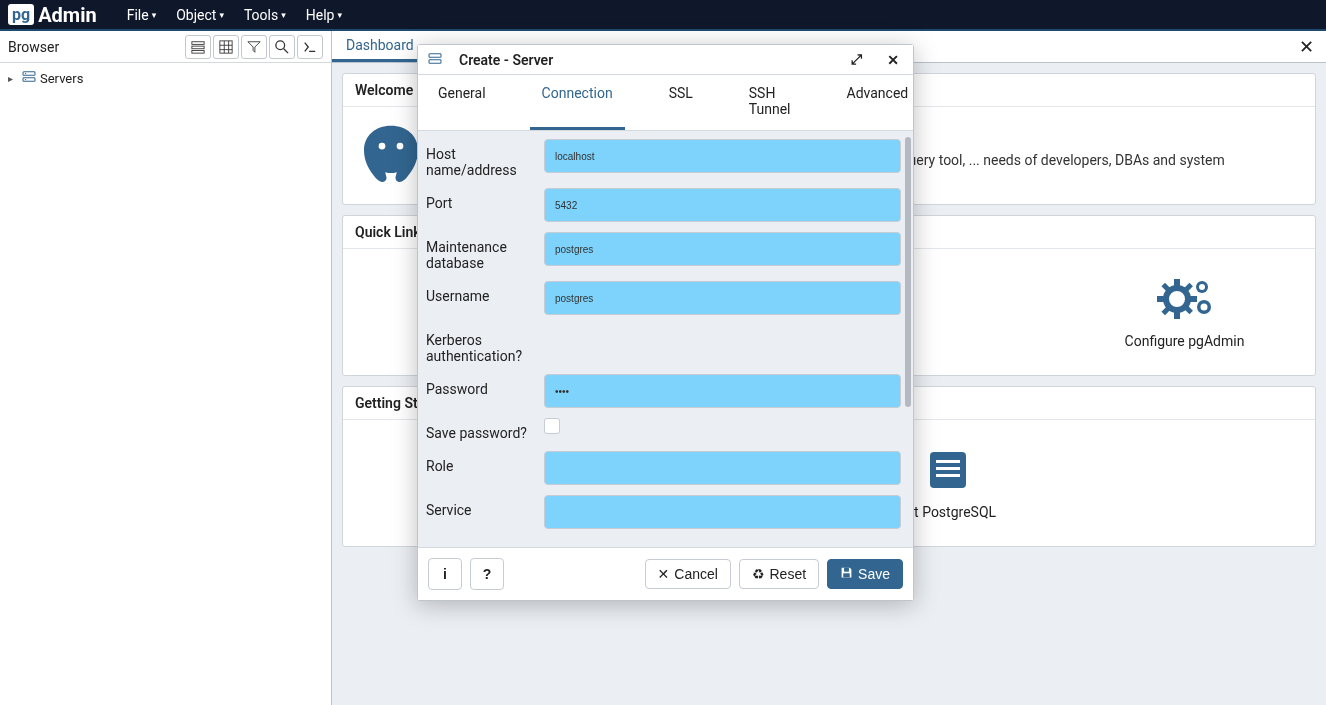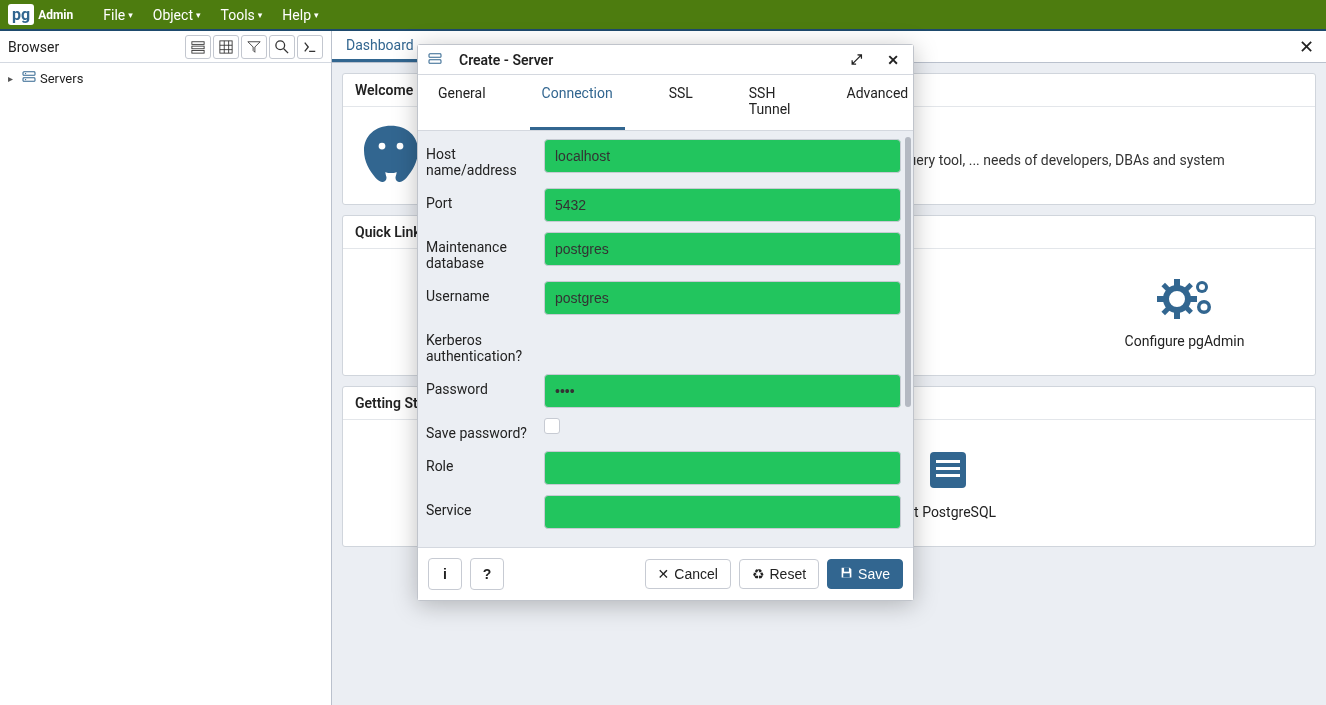--- a/index.html
+++ b/index.html
@@ -1,22 +1,22 @@
 <!DOCTYPE html>
 <html><head>
 <meta charset="utf-8">
 <style>
 * { box-sizing: border-box; margin: 0; padding: 0; }
 body { font-family: -apple-system, BlinkMacSystemFont, "Segoe UI", Roboto, Helvetica, Arial, sans-serif; font-size: 14px; color: #222; background: #fff; width: 1326px; height: 705px; overflow: hidden; position: relative; }
 
 
-.topbar { background: #4d7c0f; color: #fff; height: 31px; display: flex; align-items: center; padding: 0 8px; border-bottom: 2px solid #1e4a6d; }
+.topbar { background: #0f172a; color: #fff; height: 31px; display: flex; align-items: center; padding: 0 8px; border-bottom: 2px solid #1e4a6d; }
 .logo-box { background: #fff; border-radius: 3px; padding: 1px 4px; display: inline-flex; align-items: center; margin-right: 4px; }
 .logo-pg { color: #326690; font-weight: 700; font-size: 16px; }
-.logo-admin { color: #fff; font-weight: 700; font-size: 12px; margin-right: 20px; }
+.logo-admin { color: #fff; font-weight: 700; font-size: 20px; margin-right: 20px; }
 .menu-item { color: #fff; padding: 0 10px; cursor: pointer; font-size: 14px; display: inline-flex; align-items: center; gap: 3px; }
 .menu-item .caret { font-size: 9px; }
 
 
 .main { display: flex; height: calc(705px - 31px); }
 
 
 .browser { width: 332px; border-right: 1px solid #bac1cd; display: flex; flex-direction: column; }
 .browser-header { display: flex; align-items: center; justify-content: space-between; padding: 4px 8px; border-bottom: 1px solid #d4d9e1; height: 32px; }
 .browser-title { font-size: 14px; color: #222; }
@@ -60,21 +60,21 @@
 
 .modal-tabs { display: flex; border-bottom: 1px solid #d4d8df; background: #fff; padding: 0 8px; gap: 32px; }
 .modal-tab { padding: 10px 12px; font-size: 14px; color: #222; cursor: pointer; border-bottom: 3px solid transparent; }
 .modal-tab.active { color: #326690; border-bottom-color: #326690; }
 
 .modal-body { padding: 8px 12px 8px 8px; background: #ebeef3; max-height: 440px; overflow-y: auto; position: relative; }
 .modal-body::after { content: ""; position: absolute; right: 2px; top: 6px; width: 6px; height: 65%; background: #b4b9c2; border-radius: 3px; }
 .form-row { display: flex; align-items: flex-start; margin-bottom: 10px; gap: 8px; }
 .form-label { width: 110px; padding-top: 7px; font-size: 14px; color: #222; }
 .form-control { flex: 1; }
-.form-input { width: 100%; height: 34px; border: 1px solid #c7cbd3; border-radius: 4px; padding: 0 10px; font-size: 14px; background: #22c55e; color: #333; }
+.form-input { width: 100%; height: 34px; border: 1px solid #c7cbd3; border-radius: 4px; padding: 0 10px; font-size: 10px; background: #7dd3fc; color: #333; }
 .toggle-false { display: inline-flex; align-items: center; background: #5a6169; color: #fff; border-radius: 4px; height: 24px; padding: 0 8px 0 4px; font-size: 12px; cursor: pointer; }
 .toggle-knob { width: 4px; height: 18px; background: #fff; border-radius: 2px; margin-right: 6px; }
 .checkbox { width: 16px; height: 16px; border: 1px solid #c7cbd3; border-radius: 3px; background: #fff; cursor: pointer; }
 
 .modal-footer { display: flex; padding: 10px; border-top: 1px solid #d4d8df; background: #fff; gap: 8px; align-items: center; }
 .footer-left { display: flex; gap: 8px; }
 .footer-right { margin-left: auto; display: flex; gap: 8px; }
 .btn { border: 1px solid #c7cbd3; background: #fff; border-radius: 4px; padding: 6px 12px; font-size: 14px; cursor: pointer; display: inline-flex; align-items: center; gap: 5px; color: #222; }
 .btn-icon-only { width: 34px; height: 32px; justify-content: center; padding: 0; }
 .btn-primary { background: #326690; color: #fff; border-color: #326690; }

